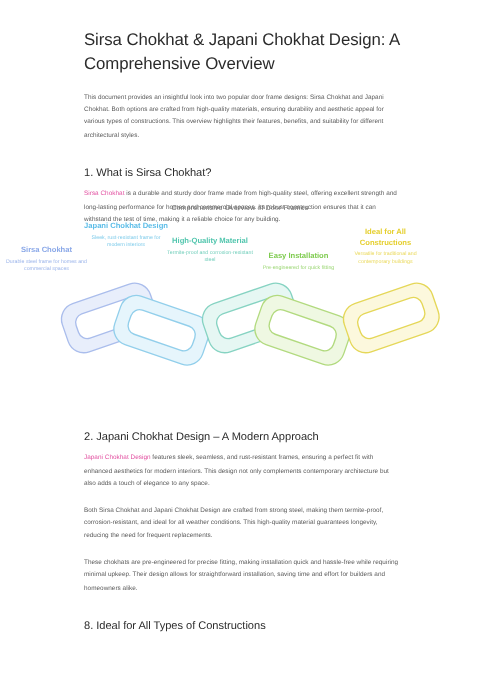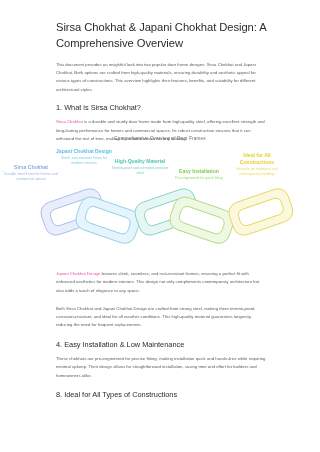--- a/index.html
+++ b/index.html
@@ -47,21 +47,21 @@
     letter-spacing: 0.02px;
   }
   .lnk {
     color: #e24fa0;
   }
   .sec-head {
     font-size: 7.4px;
     line-height: 1.4;
     font-weight: 400;
     color: #2b2b2b;
-    margin: 4px 0 5px 0;
+    margin: 16px 0 5px 0;
     letter-spacing: -0.02px;
   }
   .sec-block {
     margin-bottom: 10px;
   }
   
   .infographic {
     position: absolute;
     left: 0;
     top: 136px;
@@ -180,29 +180,29 @@
           <rect x="0" y="0" width="62" height="34" rx="11" ry="11" fill="#fcf8dd" stroke="#e5d758" stroke-width="0.9"></rect>
           <rect x="8.5" y="8.5" width="45" height="17" rx="6" ry="6" fill="#ffffff" stroke="#e5d758" stroke-width="0.9"></rect>
         </g>
       </svg>
     </div>
   </div>
 
   <div class="content" style="top:270px">
 
     <div class="sec-block">
+      <h2 class="sec-head">2. Japani Chokhat Design – A Modern Approach</h2>
       <p class="body-text"><span class="lnk">Japani Chokhat Design</span><span> features sleek, seamless, and rust-resistant frames, ensuring a perfect fit with enhanced aesthetics for modern interiors. This design not only complements contemporary architecture but also adds a touch of elegance to any space.</span></p>
     </div>
 
     <div class="sec-block">
       <p class="body-text">Both Sirsa Chokhat and Japani Chokhat Design are crafted from strong steel, making them termite-proof, corrosion-resistant, and ideal for all weather conditions. This high-quality material guarantees longevity, reducing the need for frequent replacements.</p>
     </div>
 
     <div class="sec-block">
-      <h2 class="sec-head">4. Easy Installation &amp; Low Maintenance</h2>
       <p class="body-text">These chokhats are pre-engineered for precise fitting, making installation quick and hassle-free while requiring minimal upkeep. Their design allows for straightforward installation, saving time and effort for builders and homeowners alike.</p>
     </div>
 
     <div class="sec-block">
       <h2 class="sec-head">8. Ideal for All Types of Constructions</h2>
     </div>
   </div>
 
 </div>
 

